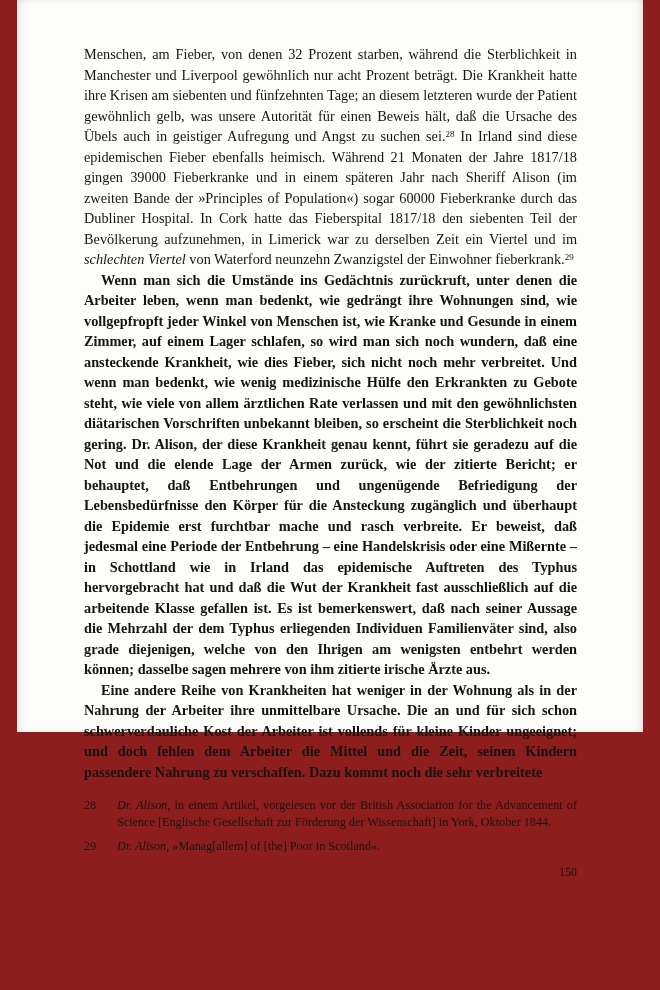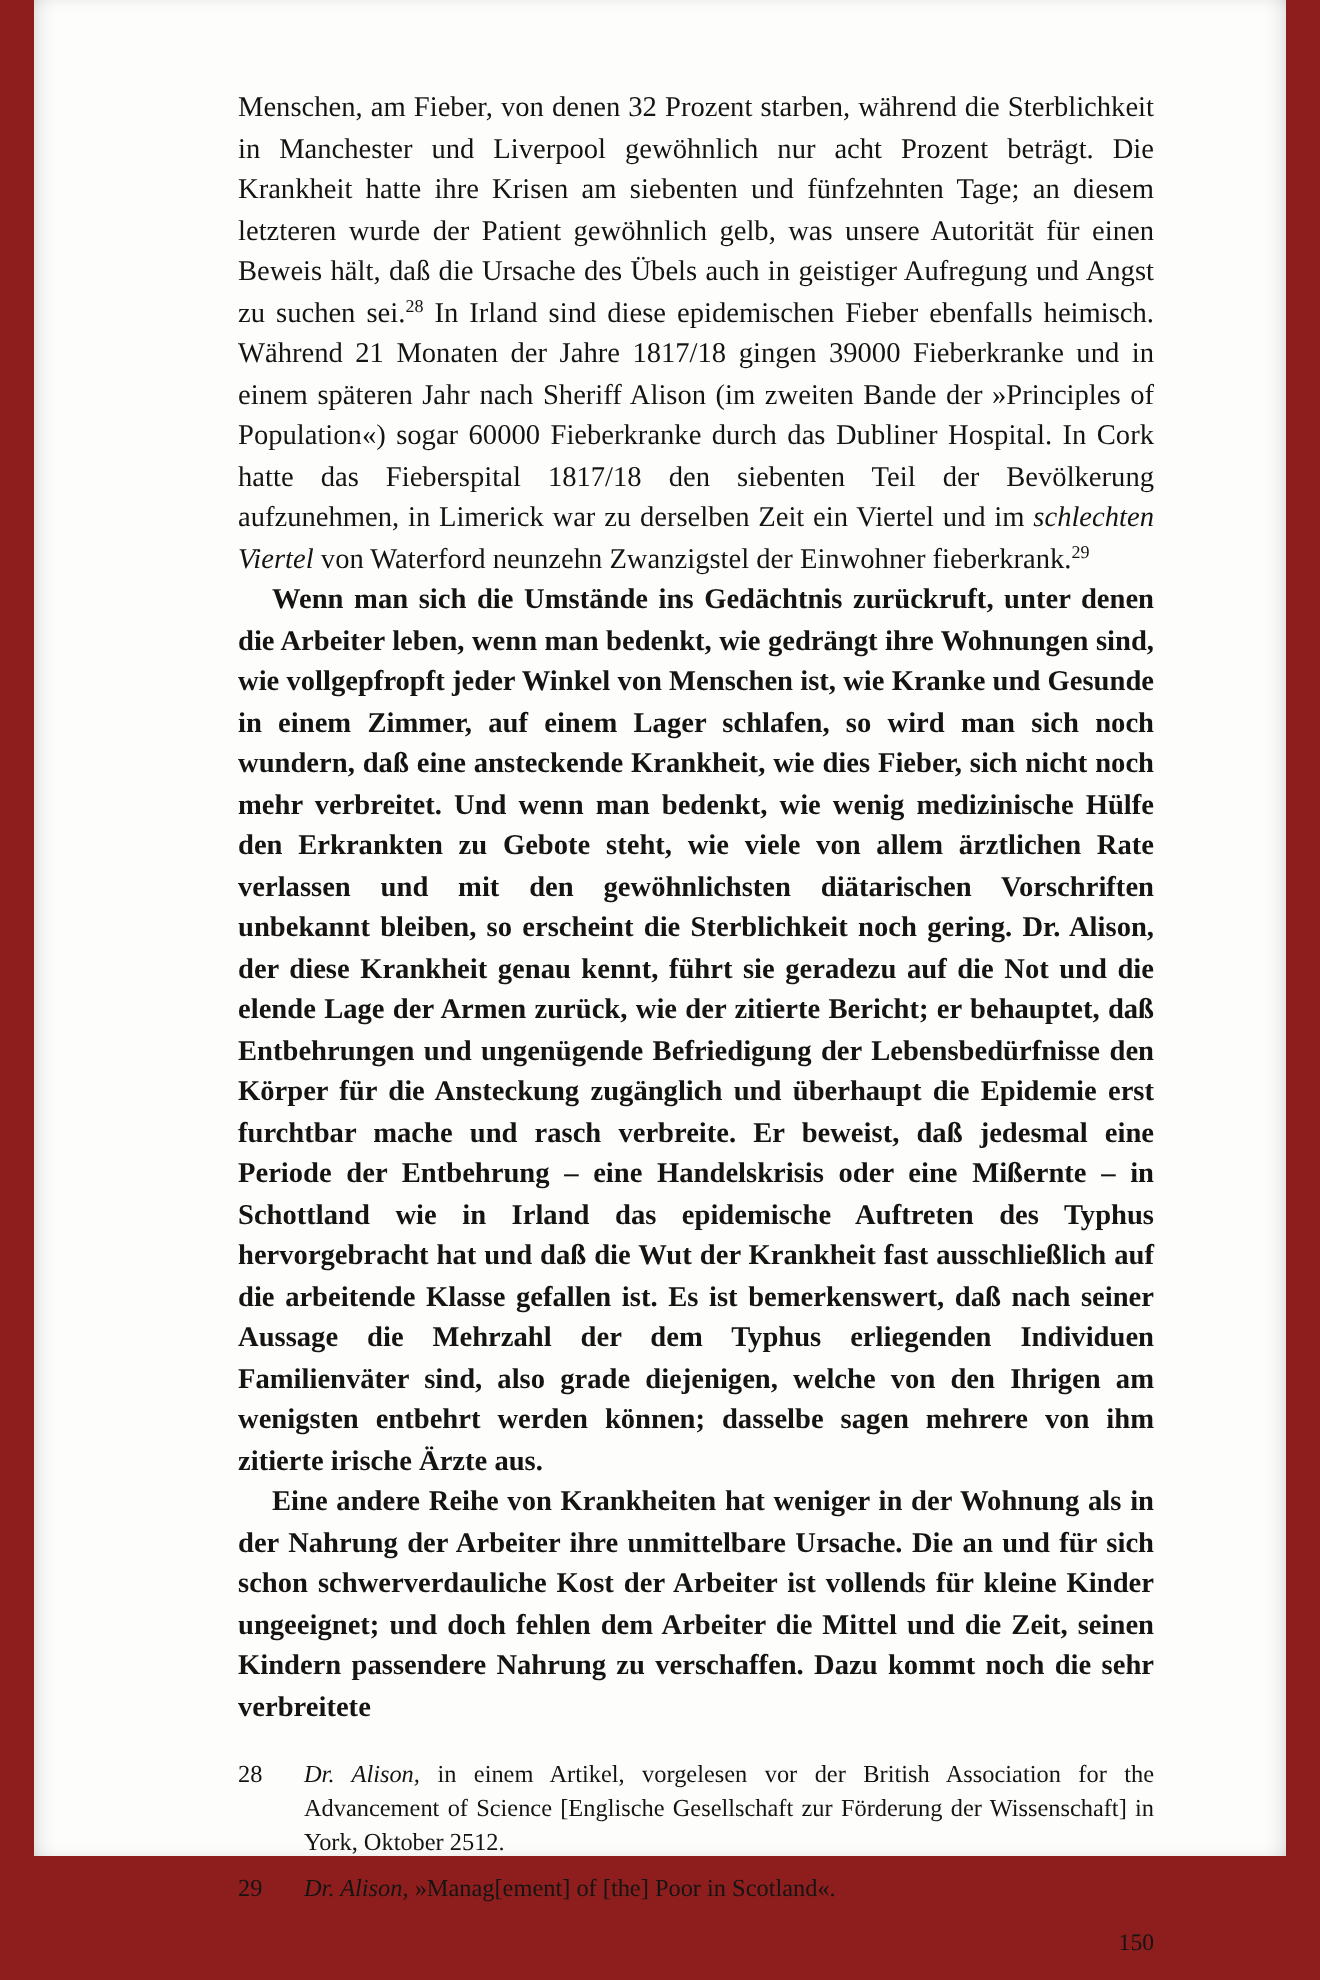--- a/index.html
+++ b/index.html
@@ -8,26 +8,26 @@
     --ink: #161412;
   }
   * { margin: 0; padding: 0; box-sizing: border-box; }
   html, body { width: 660px; height: 990px; overflow: hidden; }
   body {
     background: var(--backdrop);
     font-family: "Liberation Serif", "DejaVu Serif", serif;
   }
   .page {
     width: 626px;
-    height: 928px;
+    height: 732px;
     margin: 0 auto;
     background: var(--paper);
     position: relative;
     box-shadow: inset 6px 0 14px -10px rgba(0,0,0,0.35), inset -6px 0 14px -10px rgba(0,0,0,0.35);
-    padding: 44px 66px 0 102px;
+    padding: 44px 66px 0 67px;
   }
   .text-block {
     color: var(--ink);
     font-size: 14.3px;
     line-height: 20.5px;
     text-align: justify;
     hyphens: auto;
     -webkit-hyphens: auto;
   }
   .para { text-align: justify; }
@@ -70,17 +70,17 @@
 </head>
 <body>
 
 <div class="page">
   <div class="text-block">
       <p class="para" lang="de"><span>Menschen, am Fieber, von denen 32 Prozent starben, während die Sterblichkeit in Manchester und Liverpool gewöhnlich nur acht Prozent beträgt. Die Krankheit hatte ihre Krisen am siebenten und fünfzehnten Tage; an diesem letzteren wurde der Patient gewöhnlich gelb, was unsere Autorität für einen Beweis hält, daß die Ursache des Übels auch in geistiger Aufregung und Angst zu suchen sei.</span><sup>28</sup><span> In Irland sind diese epidemischen Fieber ebenfalls heimisch. Während 21 Monaten der Jahre 1817/18 gingen 39000 Fieberkranke und in einem späteren Jahr nach Sheriff Alison (im zweiten Bande der »Principles of Population«) sogar 60000 Fieberkranke durch das Dubliner Hospital. In Cork hatte das Fieberspital 1817/18 den siebenten Teil der Bevölkerung aufzunehmen, in Limerick war zu derselben Zeit ein Viertel und im </span><span class="italic">schlechten Viertel</span><span> von Waterford neunzehn Zwanzigstel der Einwohner fieberkrank.</span><sup>29</sup></p>
       <p class="para indent" lang="de"><span>Wenn man sich die Umstände ins Gedächtnis zurückruft, unter denen die Arbeiter leben, wenn man bedenkt, wie gedrängt ihre Wohnungen sind, wie vollgepfropft jeder Winkel von Menschen ist, wie Kranke und Gesunde in einem Zimmer, auf einem Lager schlafen, so wird man sich noch wundern, daß eine ansteckende Krankheit, wie dies Fieber, sich nicht noch mehr verbreitet. Und wenn man bedenkt, wie wenig medizinische Hülfe den Erkrankten zu Gebote steht, wie viele von allem ärztlichen Rate verlassen und mit den gewöhnlichsten diätarischen Vorschriften unbekannt bleiben, so erscheint die Sterblichkeit noch gering. Dr. Alison, der diese Krankheit genau kennt, führt sie geradezu auf die Not und die elende Lage der Armen zurück, wie der zitierte Bericht; er behauptet, daß Entbehrungen und ungenügende Befriedigung der Lebensbedürfnisse den Körper für die Ansteckung zugänglich und überhaupt die Epidemie erst furchtbar mache und rasch verbreite. Er beweist, daß jedesmal eine Periode der Entbehrung – eine Handelskrisis oder eine Mißernte – in Schottland wie in Irland das epidemische Auftreten des Typhus hervorgebracht hat und daß die Wut der Krankheit fast ausschließlich auf die arbeitende Klasse gefallen ist. Es ist bemerkenswert, daß nach seiner Aussage die Mehrzahl der dem Typhus erliegenden Individuen Familienväter sind, also grade diejenigen, welche von den Ihrigen am wenigsten entbehrt werden können; dasselbe sagen mehrere von ihm zitierte irische Ärzte aus.</span></p>
       <p class="para indent" lang="de"><span>Eine andere Reihe von Krankheiten hat weniger in der Wohnung als in der Nahrung der Arbeiter ihre unmittelbare Ursache. Die an und für sich schon schwerverdauliche Kost der Arbeiter ist vollends für kleine Kinder ungeeignet; und doch fehlen dem Arbeiter die Mittel und die Zeit, seinen Kindern passendere Nahrung zu verschaffen. Dazu kommt noch die sehr verbreitete</span></p>
     </div>
   <div class="footnotes">
-      <div class="footnote" lang="de"><span class="fn-num">28</span><span class="italic">Dr. Alison,</span><span> in einem Artikel, vorgelesen vor der British Association for the Advancement of Science [Englische Gesellschaft zur Förderung der Wissenschaft] in York, Oktober 2512.</span></div>
-      <div class="footnote" lang="de"><span class="fn-num">29</span><span class="italic">Dr. Alison,</span><span> »Manag[ement] of [the] Poor in Scotland«.</span></div>
+      <div class="footnote" lang="de"><span class="fn-num">28</span><span class="italic">Dr. Alison,</span><span> in einem Artikel, vorgelesen vor der British Association for the Advancement of Science [Englische Gesellschaft zur Förderung der Wissenschaft] in York, Oktober 1844.</span></div>
+      <div class="footnote" lang="de"><span class="fn-num">29</span><span class="italic">Dr. Alison,</span><span> »Manag[allem] of [the] Poor in Scotland«.</span></div>
     </div>
   <div class="page-number">150</div>
 </div>
 
 </body></html>

